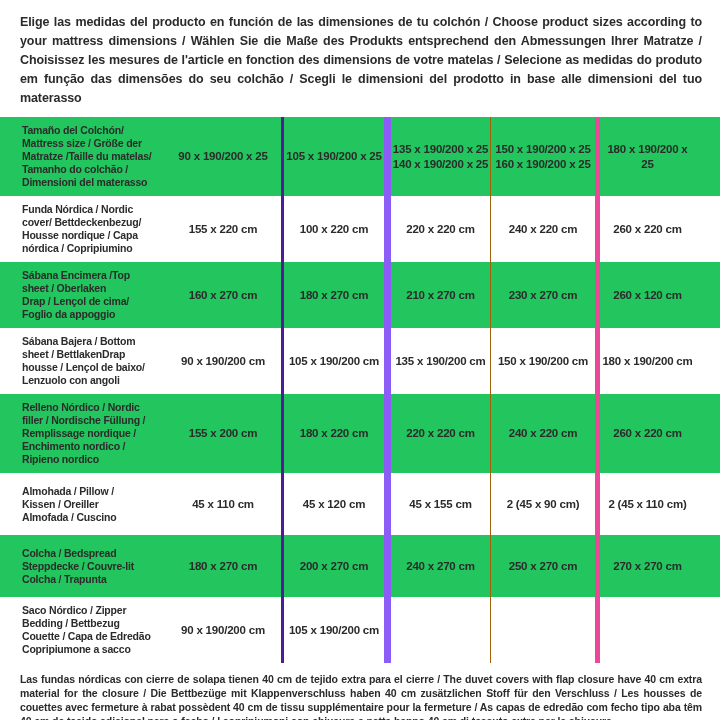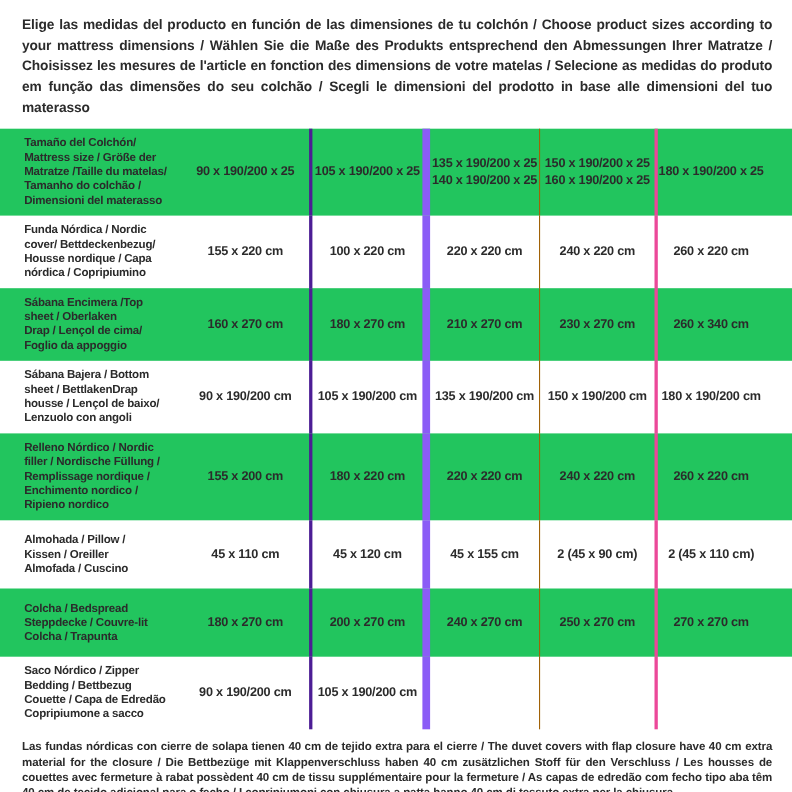--- a/index.html
+++ b/index.html
@@ -39,21 +39,21 @@
     text-align: center;
     font-size: 11.5px;
     line-height: 15px;
     letter-spacing: -0.2px;
     white-space: pre-line;
   }
   .v1 { flex: 0 0 116px; }
   .v2 { flex: 0 0 103px; border-left: 3px solid #4c1d95; }
   .v3 { flex: 0 0 106px; border-left: 7px solid #8b5cf6; }
   .v4 { flex: 0 0 105px; border-left: 1px solid #a16207; }
-  .v5 { flex: 0 0 100px; border-left: 3px solid #ec4899; }
+  .v5 { flex: 0 0 100px; border-left: 5px solid #ec4899; }
 
   .footnote {
     margin: 9px 18px 0 20px;
     font-size: 10.5px;
     line-height: 14px;
     text-align: justify;
     letter-spacing: -0.1px;
   }
 </style>
 </head>
@@ -94,21 +94,21 @@
 
     <div class="trow shade">
       <div class="cell label">Sábana Encimera /Top
 sheet / Oberlaken
 Drap / Lençol de cima/
 Foglio da appoggio</div>
       <div class="cell val v1">160 x 270 cm</div>
       <div class="cell val v2">180 x 270 cm</div>
       <div class="cell val v3">210 x 270 cm</div>
       <div class="cell val v4">230 x 270 cm</div>
-      <div class="cell val v5">260 x 340 cm</div>
+      <div class="cell val v5">260 x 120 cm</div>
     </div>
 
     <div class="trow">
       <div class="cell label">Sábana Bajera / Bottom
 sheet / BettlakenDrap
 housse / Lençol de baixo/
 Lenzuolo con angoli</div>
       <div class="cell val v1">90 x 190/200 cm</div>
       <div class="cell val v2">105 x 190/200 cm</div>
       <div class="cell val v3">135 x 190/200 cm</div>

